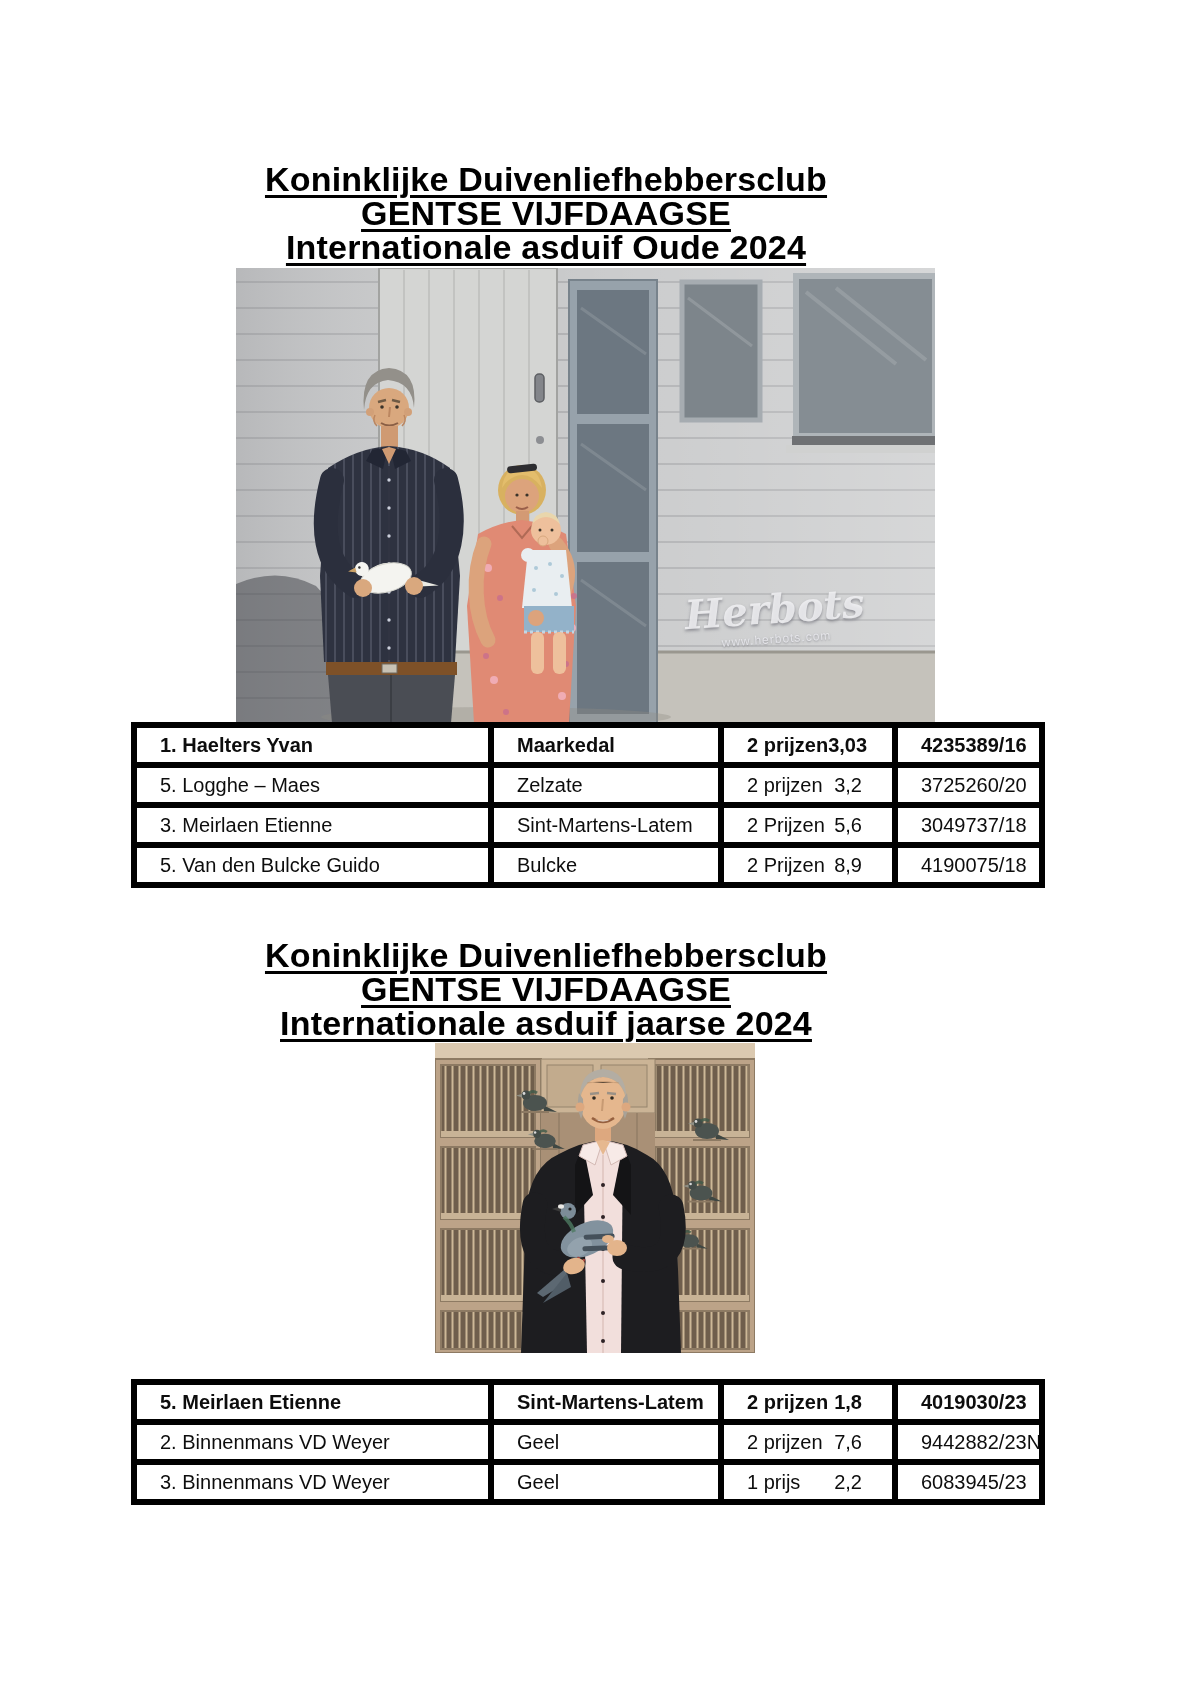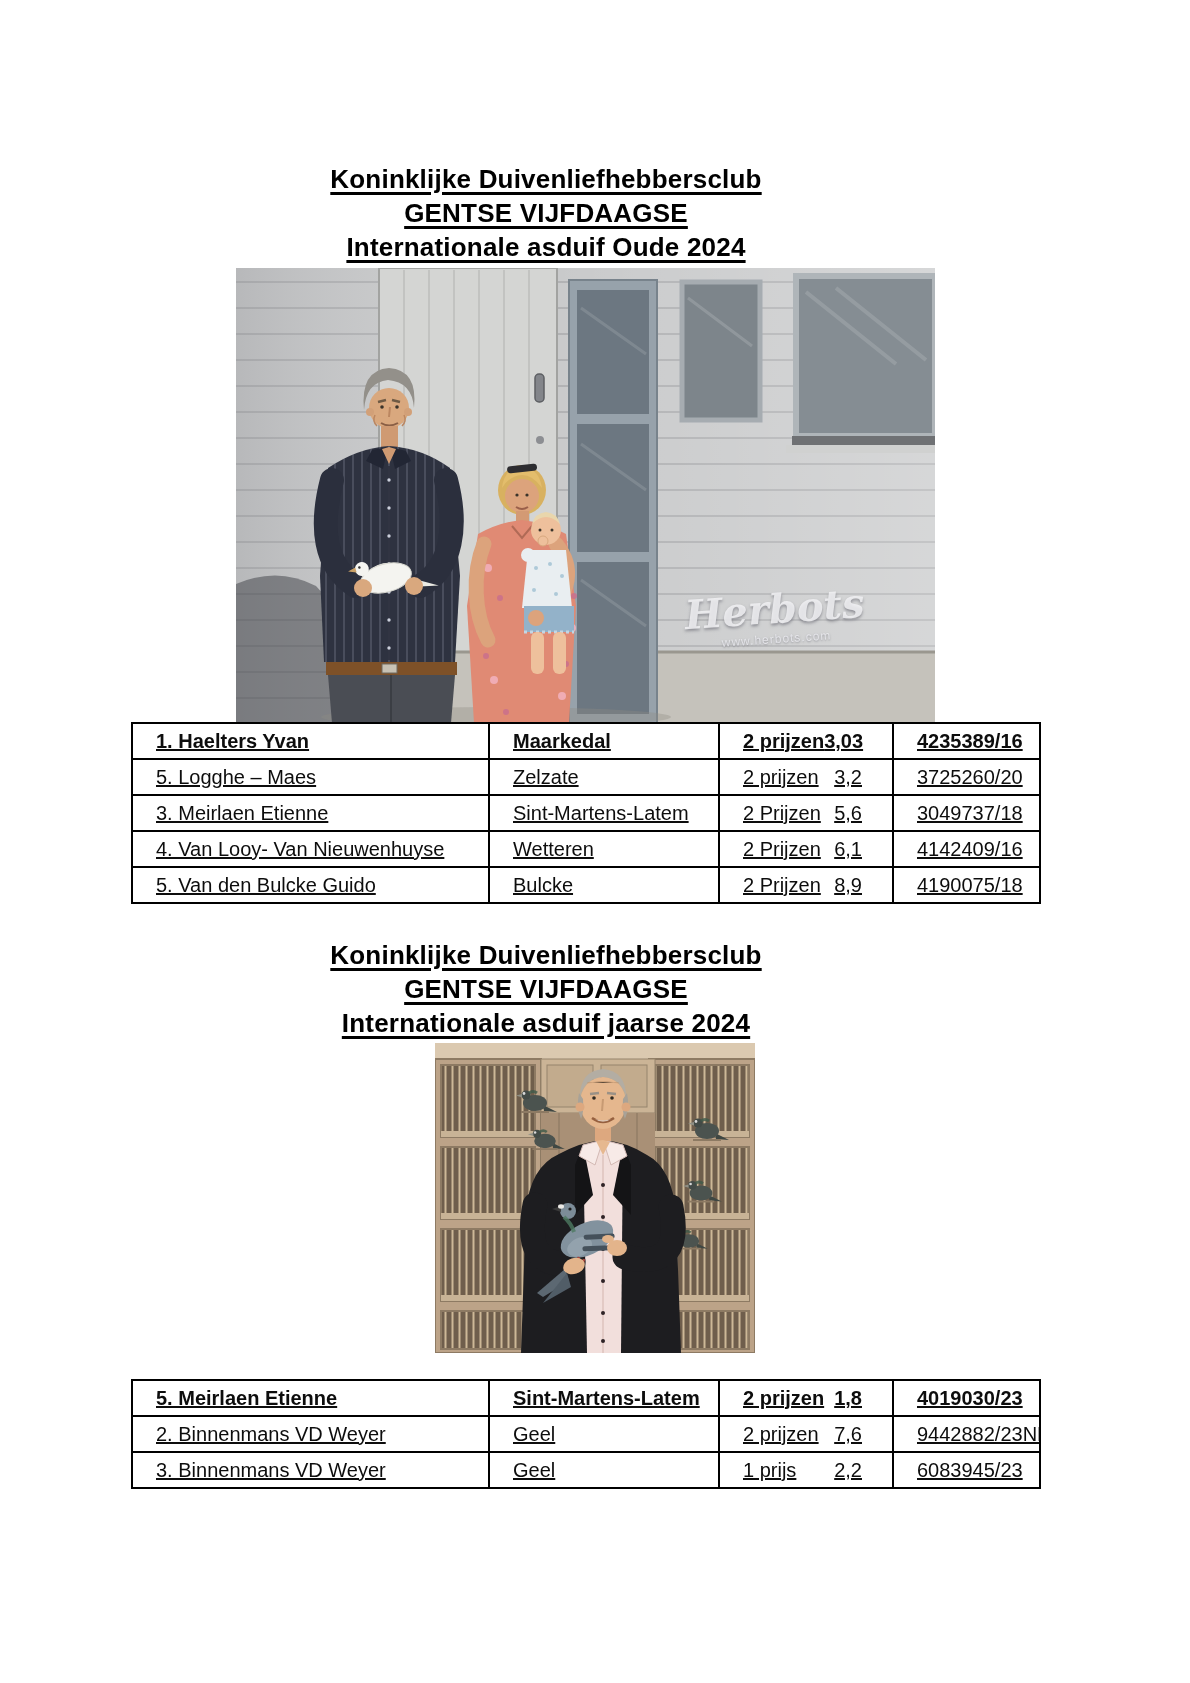--- a/index.html
+++ b/index.html
@@ -1,37 +1,37 @@
 <!DOCTYPE html>
 <html><head>
 <meta charset="utf-8">
 <style>
   html,body { margin:0; padding:0; background:#ffffff; }
   .page { position:relative; width:1190px; height:1683px; background:#ffffff;
           font-family:"Liberation Sans","DejaVu Sans",sans-serif; color:#000; overflow:hidden; }
 
   .title-block { position:absolute; left:131px; width:830px; text-align:center;
-                 font-size:26px; font-weight:bold; line-height:34px; letter-spacing:0.2px; }
+                 font-size:34px; font-weight:bold; line-height:34px; letter-spacing:0.2px; }
   .title-line  { text-decoration:underline; text-decoration-thickness:2.5px; text-underline-offset:4px; }
 
   .photo { position:absolute; overflow:hidden; }
   .photo svg { display:block; }
 
   .watermark { position:absolute; left:424px; top:320px; width:230px; text-align:center;
                transform:rotate(-4deg); pointer-events:none; }
   .wm-name { font-family:"DejaVu Serif",serif; font-style:italic; font-weight:bold;
              font-size:40px; line-height:42px; color:rgba(242,242,245,0.85);
              text-shadow:0 2px 3px rgba(90,90,100,0.55); }
   .wm-url  { font-size:12px; letter-spacing:1px; color:rgba(238,238,242,0.8);
              text-shadow:0 1px 2px rgba(90,90,100,0.5); margin-top:2px; }
 
   table.results { position:absolute; left:131px; border-collapse:collapse; table-layout:fixed;
                   width:908px; font-size:20px; color:#0d0d0d; }
-  table.results td { border:2px solid #000000; height:34px; padding:0 6px 0 23px;
-                     vertical-align:middle; white-space:nowrap; overflow:hidden;text-decoration:underline; }
+  table.results td { border:6px solid #000000; height:34px; padding:0 6px 0 23px;
+                     vertical-align:middle; white-space:nowrap; overflow:hidden; }
   table.results tr.bold { font-weight:bold; }
   .prize-wrap { display:flex; justify-content:space-between; align-items:center; padding-right:24px;text-align:center; }
 </style>
 </head>
 <body>
 
 <div class="page">
 
   <header class="title-block" style="top:162px;">
     <div class="title-line">Koninklijke Duivenliefhebbersclub</div>
@@ -221,31 +221,20 @@
       <tr>
         <td>3. Meirlaen Etienne</td>
         <td>Sint-Martens-Latem</td>
         <td>
             <div class="prize-wrap">
               <span>2 Prijzen</span>
               <span>5,6</span>
             </div>
           </td>
         <td>3049737/18</td>
-      </tr>
-      <tr>
-        <td>4. Van Looy- Van Nieuwenhuyse</td>
-        <td>Wetteren</td>
-        <td>
-            <div class="prize-wrap">
-              <span>2 Prijzen</span>
-              <span>6,1</span>
-            </div>
-          </td>
-        <td>4142409/16</td>
       </tr>
       <tr>
         <td>5. Van den Bulcke Guido</td>
         <td>Bulcke</td>
         <td>
             <div class="prize-wrap">
               <span>2 Prijzen</span>
               <span>8,9</span>
             </div>
           </td>

